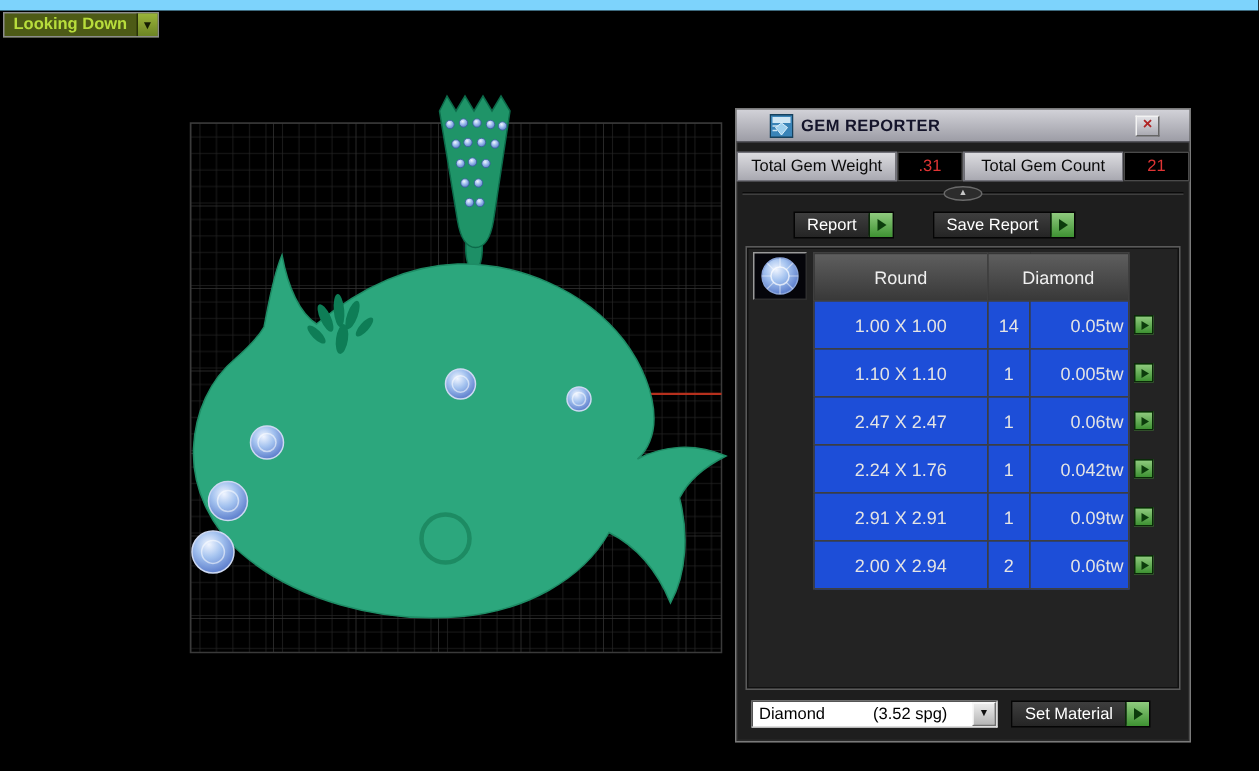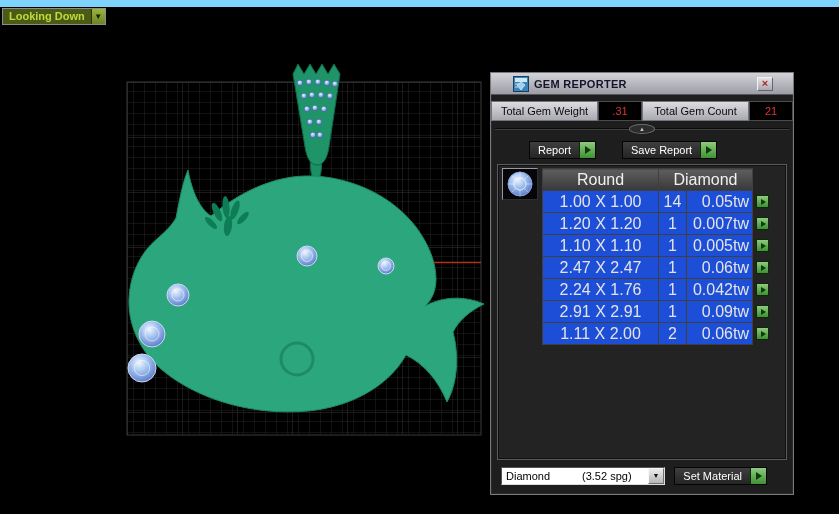--- a/index.html
+++ b/index.html
@@ -74,21 +74,21 @@
   
   .table-group {
     margin:5px 6px 0 6px; height:296px; position:relative;
     border:1px solid #5a5a5a; box-shadow:inset 0 0 0 1px #101010; background:#232323;
   }
   .gem-thumb {
     position:absolute; left:4px; top:3px; width:36px; height:32px;
     background:#05050a; border:1px solid; border-color:#9a9a9a #2e2e2e #2e2e2e #9a9a9a;
   }
   table.gems { position:absolute; left:44px; top:3px; border-collapse:collapse; }
-  table.gems th, table.gems td { border:1px solid #3f3f3f; font-size:16px; height:22px; padding:0 3px; }
+  table.gems th, table.gems td { border:1px solid #3f3f3f; font-size:12px; height:32px; padding:0 3px; }
   table.gems th {
     background:linear-gradient(#5e5e5e,#383838); color:#f0f0f0; font-weight:normal;
   }
   table.gems td { background:#1d4ed8; color:#e4e4e4; }
   th.h-round { width:116px; }
   th.h-diamond { width:94px; }
   th.h-empty, td.c-play { border:none !important; background:transparent !important; }
   td.c-size { width:116px; text-align:center; }
   td.c-count { width:28px; text-align:center; }
   td.c-weight { width:66px; text-align:right; padding-right:4px; }
@@ -284,30 +284,20 @@
               <td class="c-size">1.00 X 1.00</td>
               <td class="c-count">14</td>
               <td class="c-weight">0.05tw</td>
               <td class="c-play">
                 <span class="play sm">
                   <span class="tri"></span>
                 </span>
               </td>
             </tr>
             <tr>
-              <td class="c-size">1.20 X 1.20</td>
-              <td class="c-count">1</td>
-              <td class="c-weight">0.007tw</td>
-              <td class="c-play">
-                <span class="play sm">
-                  <span class="tri"></span>
-                </span>
-              </td>
-            </tr>
-            <tr>
               <td class="c-size">1.10 X 1.10</td>
               <td class="c-count">1</td>
               <td class="c-weight">0.005tw</td>
               <td class="c-play">
                 <span class="play sm">
                   <span class="tri"></span>
                 </span>
               </td>
             </tr>
             <tr>
@@ -334,21 +324,21 @@
               <td class="c-size">2.91 X 2.91</td>
               <td class="c-count">1</td>
               <td class="c-weight">0.09tw</td>
               <td class="c-play">
                 <span class="play sm">
                   <span class="tri"></span>
                 </span>
               </td>
             </tr>
             <tr>
-              <td class="c-size">1.11 X 2.00</td>
+              <td class="c-size">2.00 X 2.94</td>
               <td class="c-count">2</td>
               <td class="c-weight">0.06tw</td>
               <td class="c-play">
                 <span class="play sm">
                   <span class="tri"></span>
                 </span>
               </td>
             </tr>
           </tbody>
       </table>

